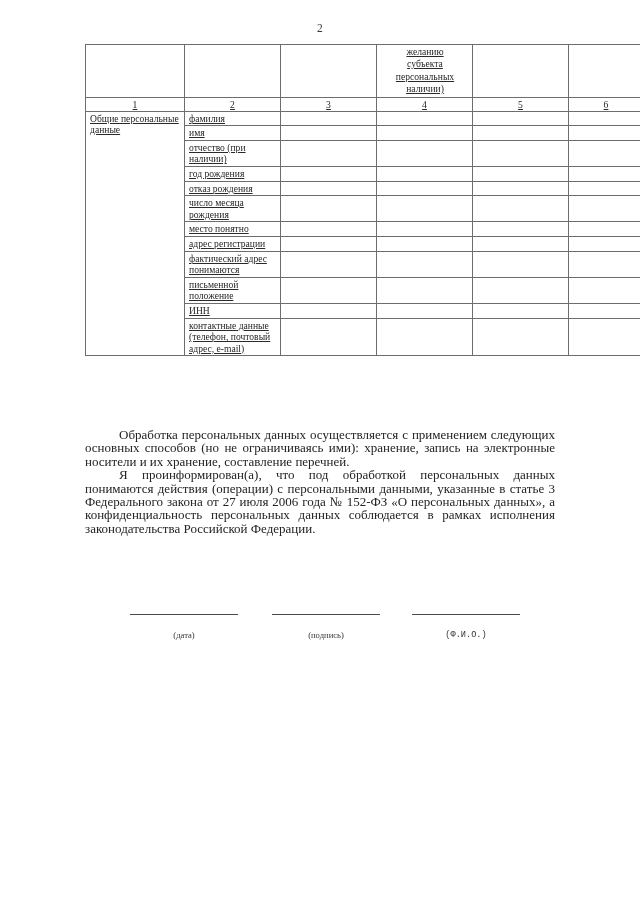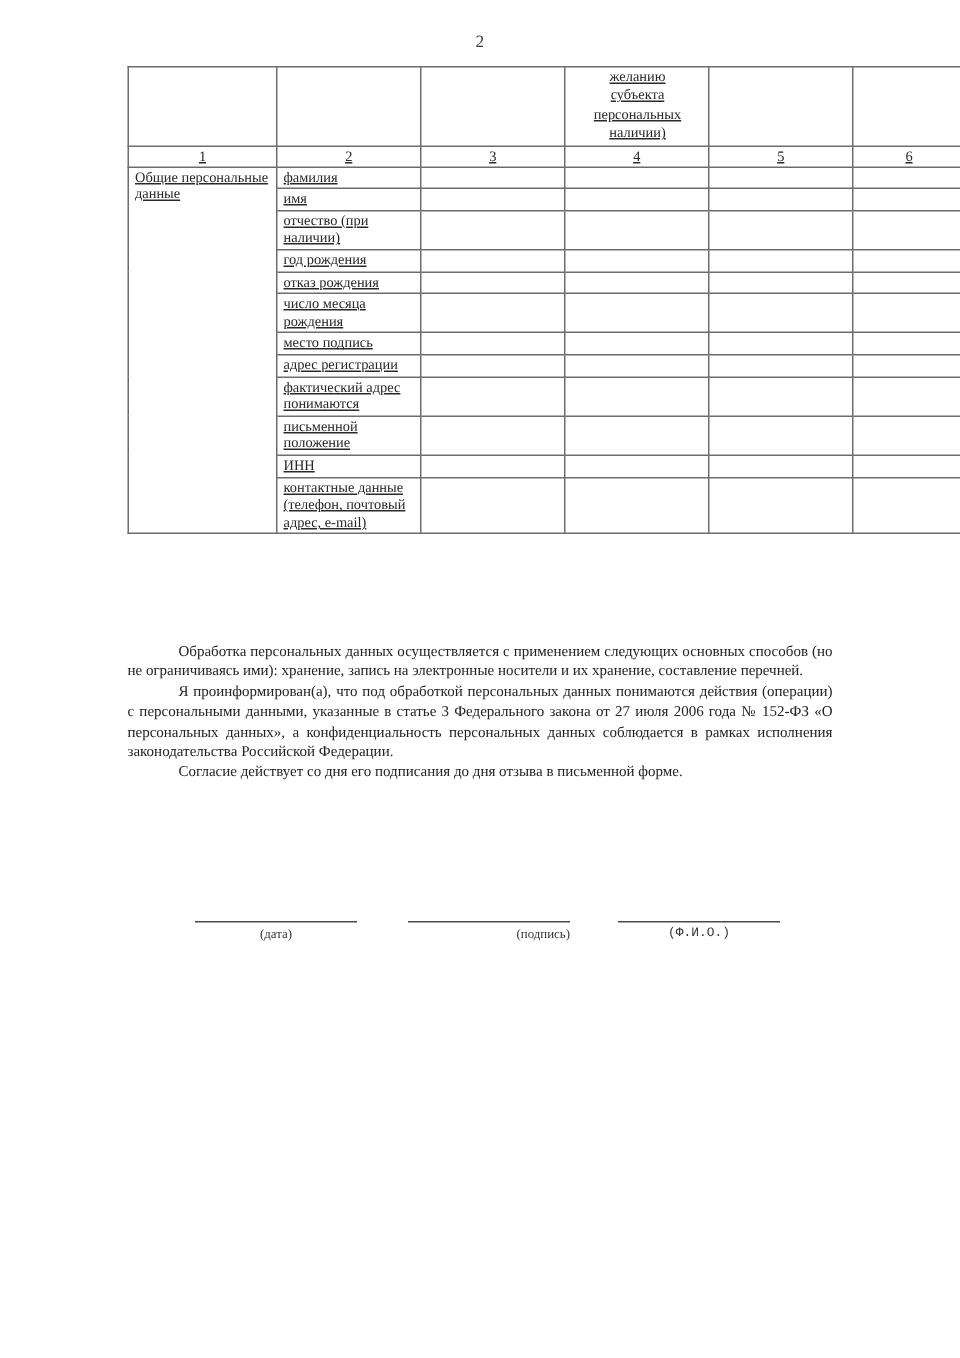--- a/index.html
+++ b/index.html
@@ -77,21 +77,21 @@
   td.c4 { width: 88px; }
   td.c5 { width: 88px; }
   td.c6 { width: 67px; }
 
   
   .body-text {
     position: absolute;
     left: 85px;
     top: 428px;
     width: 470px;
-    font-size: 10px;
+    font-size: 13px;
     line-height: 13.4px;
     text-align: justify;
     color: #232323;
   }
   .body-text p {
     margin: 0;
     text-indent: 34px;
     text-align: justify;
     text-justify: inter-word;
   }
@@ -111,24 +111,24 @@
   }
   .sig-line {
     height: 0;
     border-top: 1px solid #4a4a4a;
     width: 100%;
   }
   .sig-caption {
     font-size: 8.6px;
     line-height: 12px;
     color: #343434;
-    margin-top: 1px;
+    margin-top: 14px;
   }
   .sig-1 { left: 45px;  width: 108px; }
-  .sig-2 { left: 187px; width: 108px; text-align: right; }
+  .sig-2 { left: 187px; width: 108px; }
   .sig-3 { left: 327px; width: 108px; font-family: Liberation Mono, monospace; }
 </style>
 </head>
 <body>
 
 <div class="page">
 
   <div class="page-number">2</div>
 
   <div class="tbl-wrap">
@@ -201,21 +201,21 @@
 
         <tr>
           <td class="c2">число месяца рождения</td>
           <td class="c3"></td>
           <td class="c4"></td>
           <td class="c5"></td>
           <td class="c6"></td>
         </tr>
 
         <tr>
-          <td class="c2">место подпись</td>
+          <td class="c2">место понятно</td>
           <td class="c3"></td>
           <td class="c4"></td>
           <td class="c5"></td>
           <td class="c6"></td>
         </tr>
 
         <tr>
           <td class="c2">адрес регистрации</td>
           <td class="c3"></td>
           <td class="c4"></td>
@@ -255,21 +255,20 @@
           <td class="c6"></td>
         </tr>
 
       </tbody>
     </table>
   </div>
 
   <div class="body-text">
     <p>Обработка персональных данных осуществляется с применением следующих основных способов (но не ограничиваясь ими): хранение, запись на электронные носители и их хранение, составление перечней.</p>
     <p>Я проинформирован(а), что под обработкой персональных данных понимаются действия (операции) с персональными данными, указанные в статье 3 Федерального закона от 27 июля 2006 года № 152-ФЗ «О персональных данных», а конфиденциальность персональных данных соблюдается в рамках исполнения законодательства Российской Федерации.</p>
-    <p>Согласие действует со дня его подписания до дня отзыва в письменной форме.</p>
   </div>
 
   <div class="sig-row">
     <div class="sig-block sig-1">
       <div class="sig-line"></div>
       <div class="sig-caption">(дата)</div>
     </div>
     <div class="sig-block sig-2">
       <div class="sig-line"></div>
       <div class="sig-caption">(подпись)</div>

